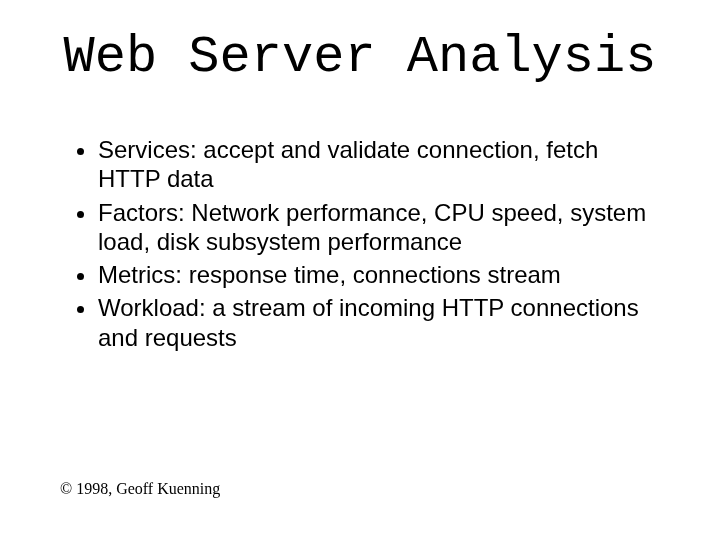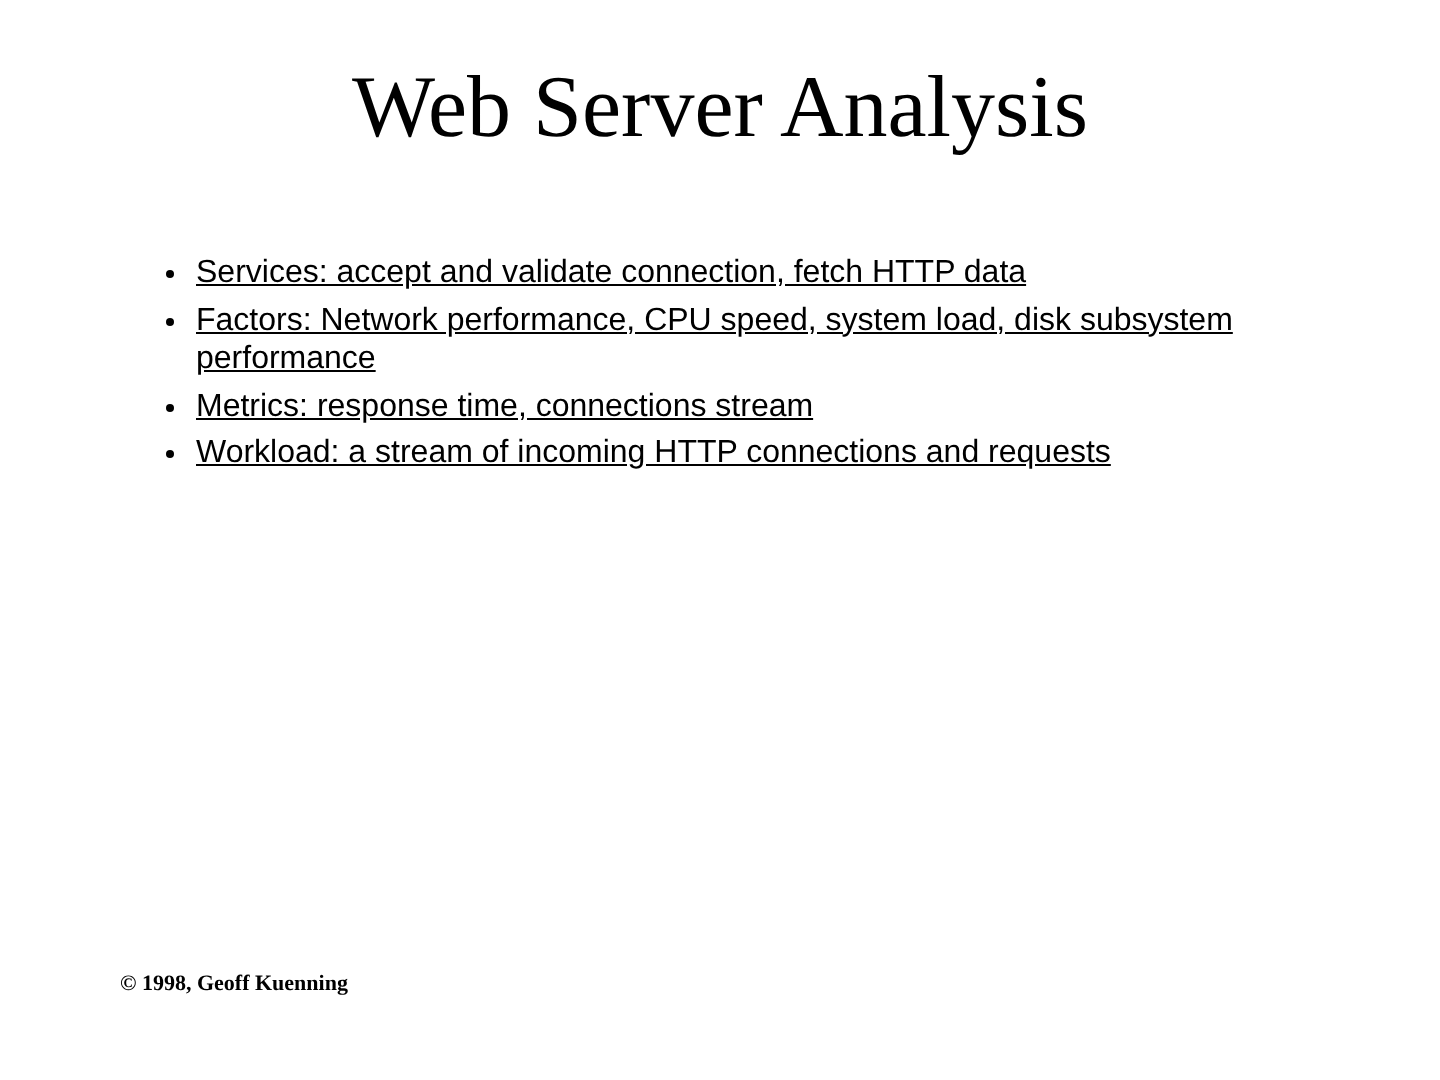--- a/index.html
+++ b/index.html
@@ -12,48 +12,46 @@
     color: #000;
     overflow: hidden;
   }
   .slide {
     position: relative;
     width: 720px;
     height: 540px;
     box-sizing: border-box;
   }
   .title {
-    font-family: Liberation Serif, serif;
-    font-size: 44px;
+    font-family: Liberation Mono, monospace;
+    font-size: 52px;
     text-align: center;
     padding-top: 28px;
     color: #000;
   }
   .body {
     padding: 48px 70px 0 70px;
   }
   ul.bullets {
     list-style: disc;
     margin: 0;
     padding-left: 28px;
   }
   ul.bullets li {
-    font-size: 16px;
+    font-size: 24px;
     line-height: 1.22;
     margin-bottom: 4px;
     font-family: Arial, Helvetica, sans-serif;
-    text-decoration: underline;
   }
   .footer {
     position: absolute;
     left: 60px;
     bottom: 42px;
     font-family: Georgia, "Times New Roman", serif;
-    font-size: 11px;
-    font-weight: bold;
+    font-size: 16px;
   }
 </style>
 </head>
 <body>
 
 <div class="slide">
   <div class="title">Web Server Analysis</div>
   <div class="body">
     <ul class="bullets">
       <li>Services: accept and validate connection, fetch HTTP data</li>

